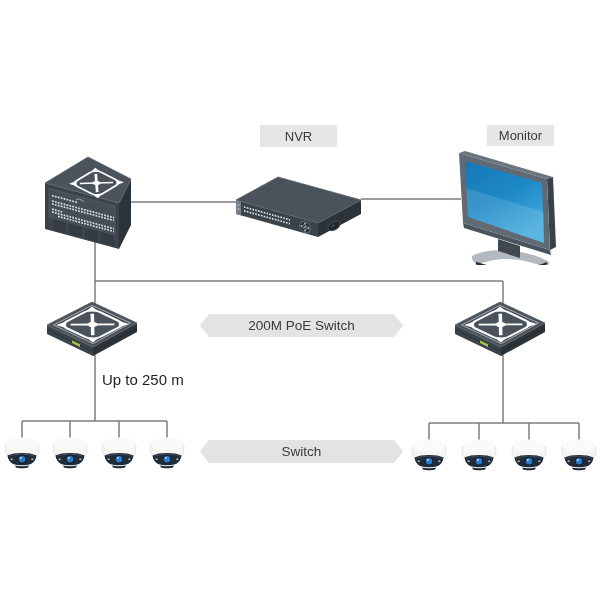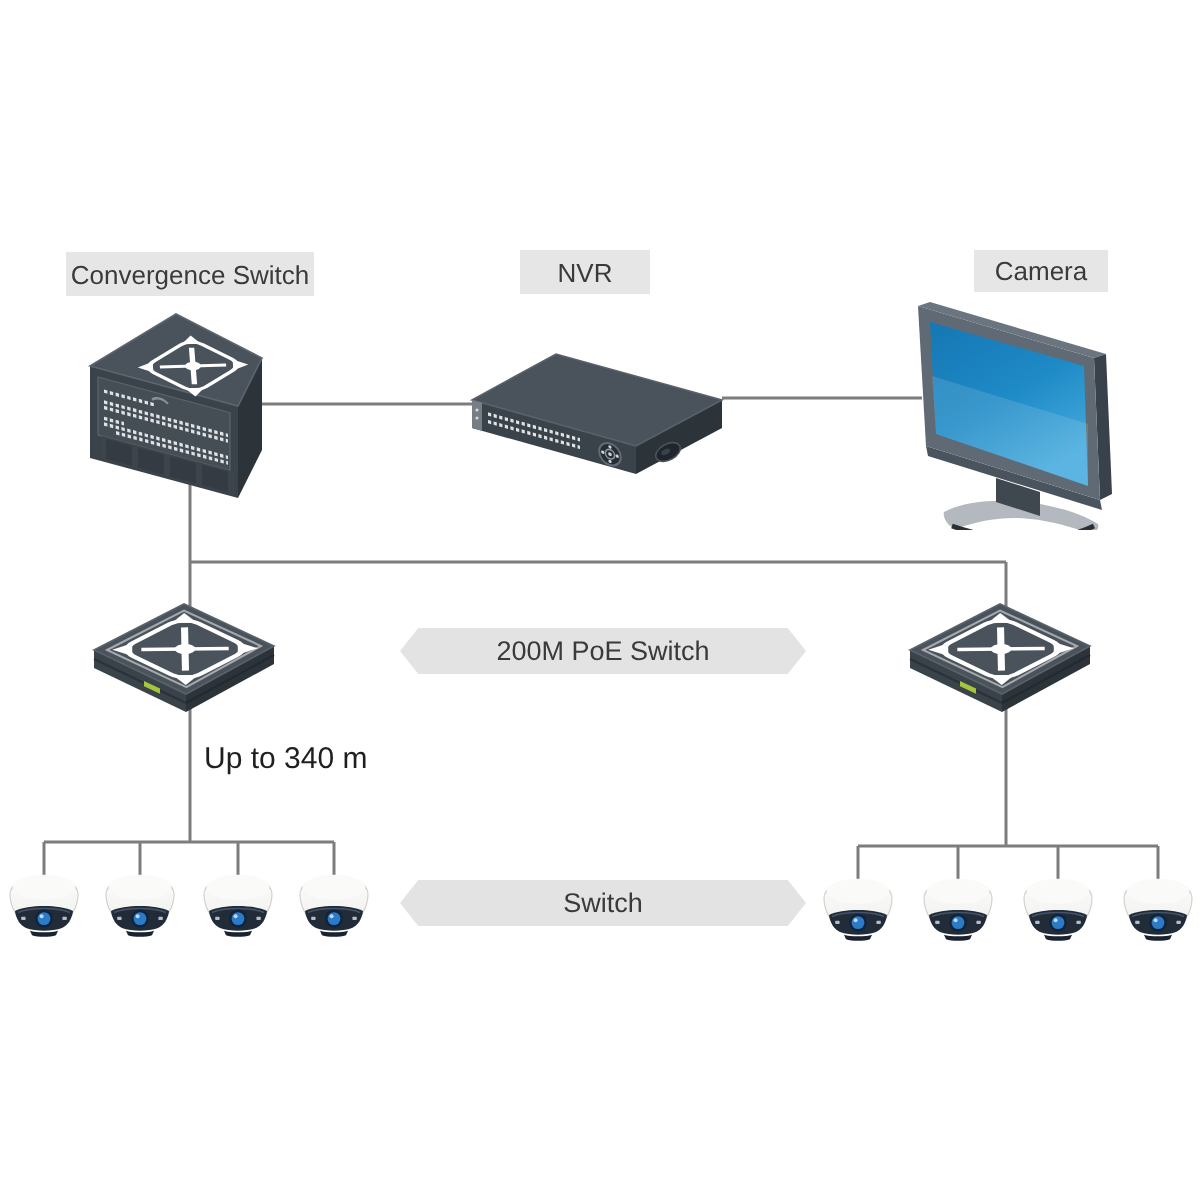--- a/index.html
+++ b/index.html
@@ -178,22 +178,21 @@
   <svg class="abs" style="left:459px;top:437px" width="40" height="34" viewBox="0 0 40 34">
       <use href="#cam-symbol"></use>
     </svg>
   <svg class="abs" style="left:509px;top:437px" width="40" height="34" viewBox="0 0 40 34">
       <use href="#cam-symbol"></use>
     </svg>
   <svg class="abs" style="left:559px;top:437px" width="40" height="34" viewBox="0 0 40 34">
       <use href="#cam-symbol"></use>
     </svg>
 
-  <div class="label" style="left:33px;top:126px;width:124px;height:22px">Convergence Switch</div>
-  <div class="label" style="left:260px;top:125px;width:65px;height:22px">NVR</div>
-  <div class="label" style="left:487px;top:125px;width:67px;height:21px">Camera</div>
+  <div class="label" style="left:260px;top:125px;width:77px;height:22px">NVR</div>
+  <div class="label" style="left:487px;top:125px;width:67px;height:21px">Monitor</div>
 
   <div class="banner" style="left:200px;top:314px;width:203px;height:23px">200M PoE Switch</div>
   <div class="banner" style="left:200px;top:440px;width:203px;height:23px">Switch</div>
 
-  <div class="annotation" style="left:102px;top:372px">Up to 340 m</div>
+  <div class="annotation" style="left:102px;top:372px">Up to 250 m</div>
 
 </div>
 
 </body></html>

